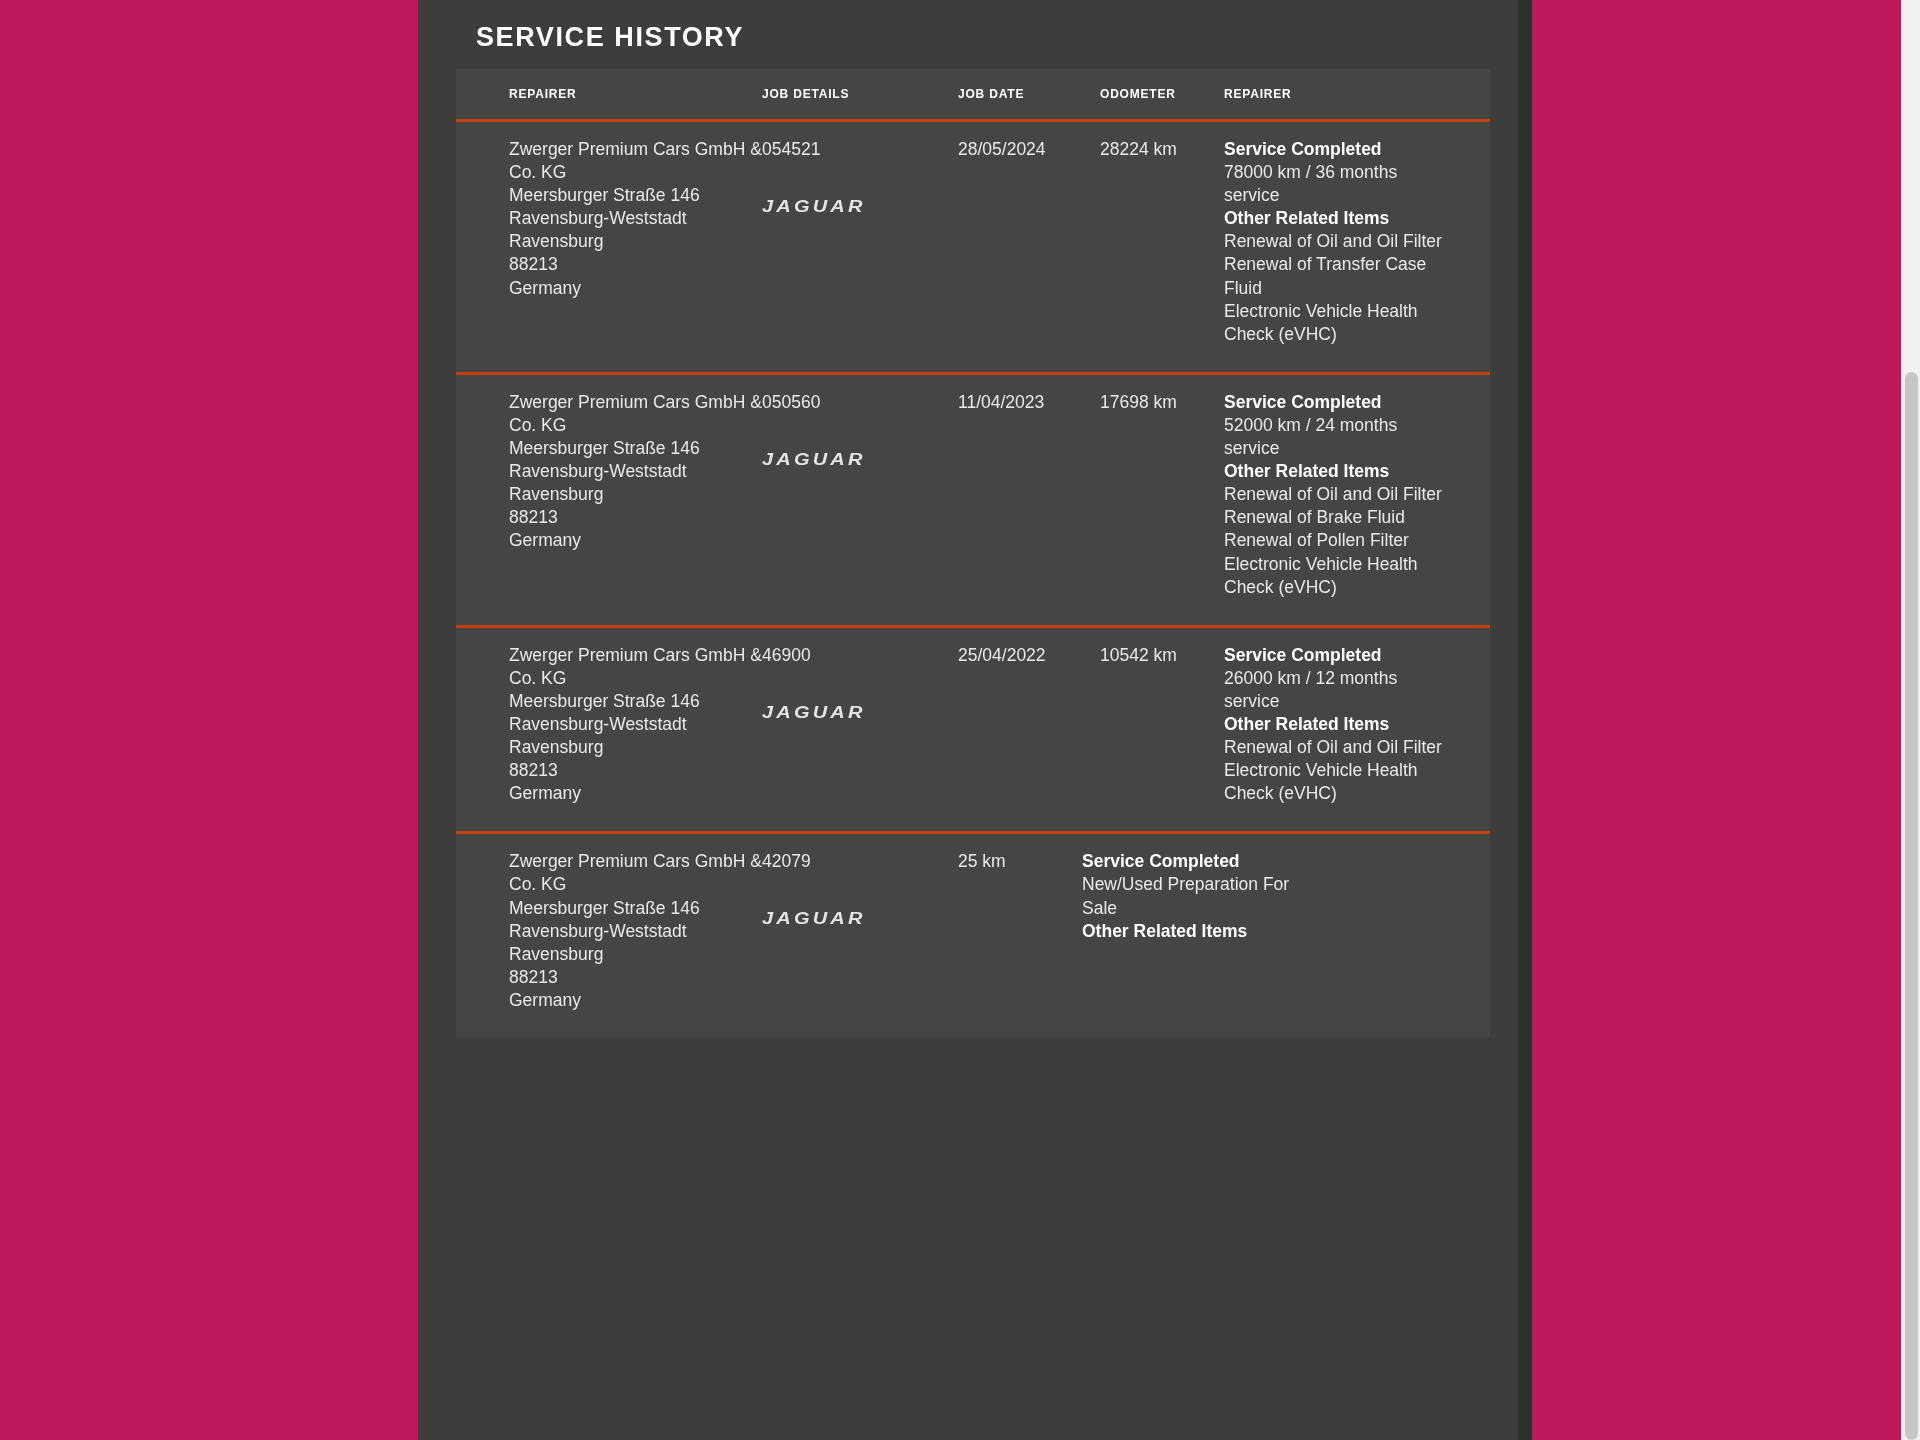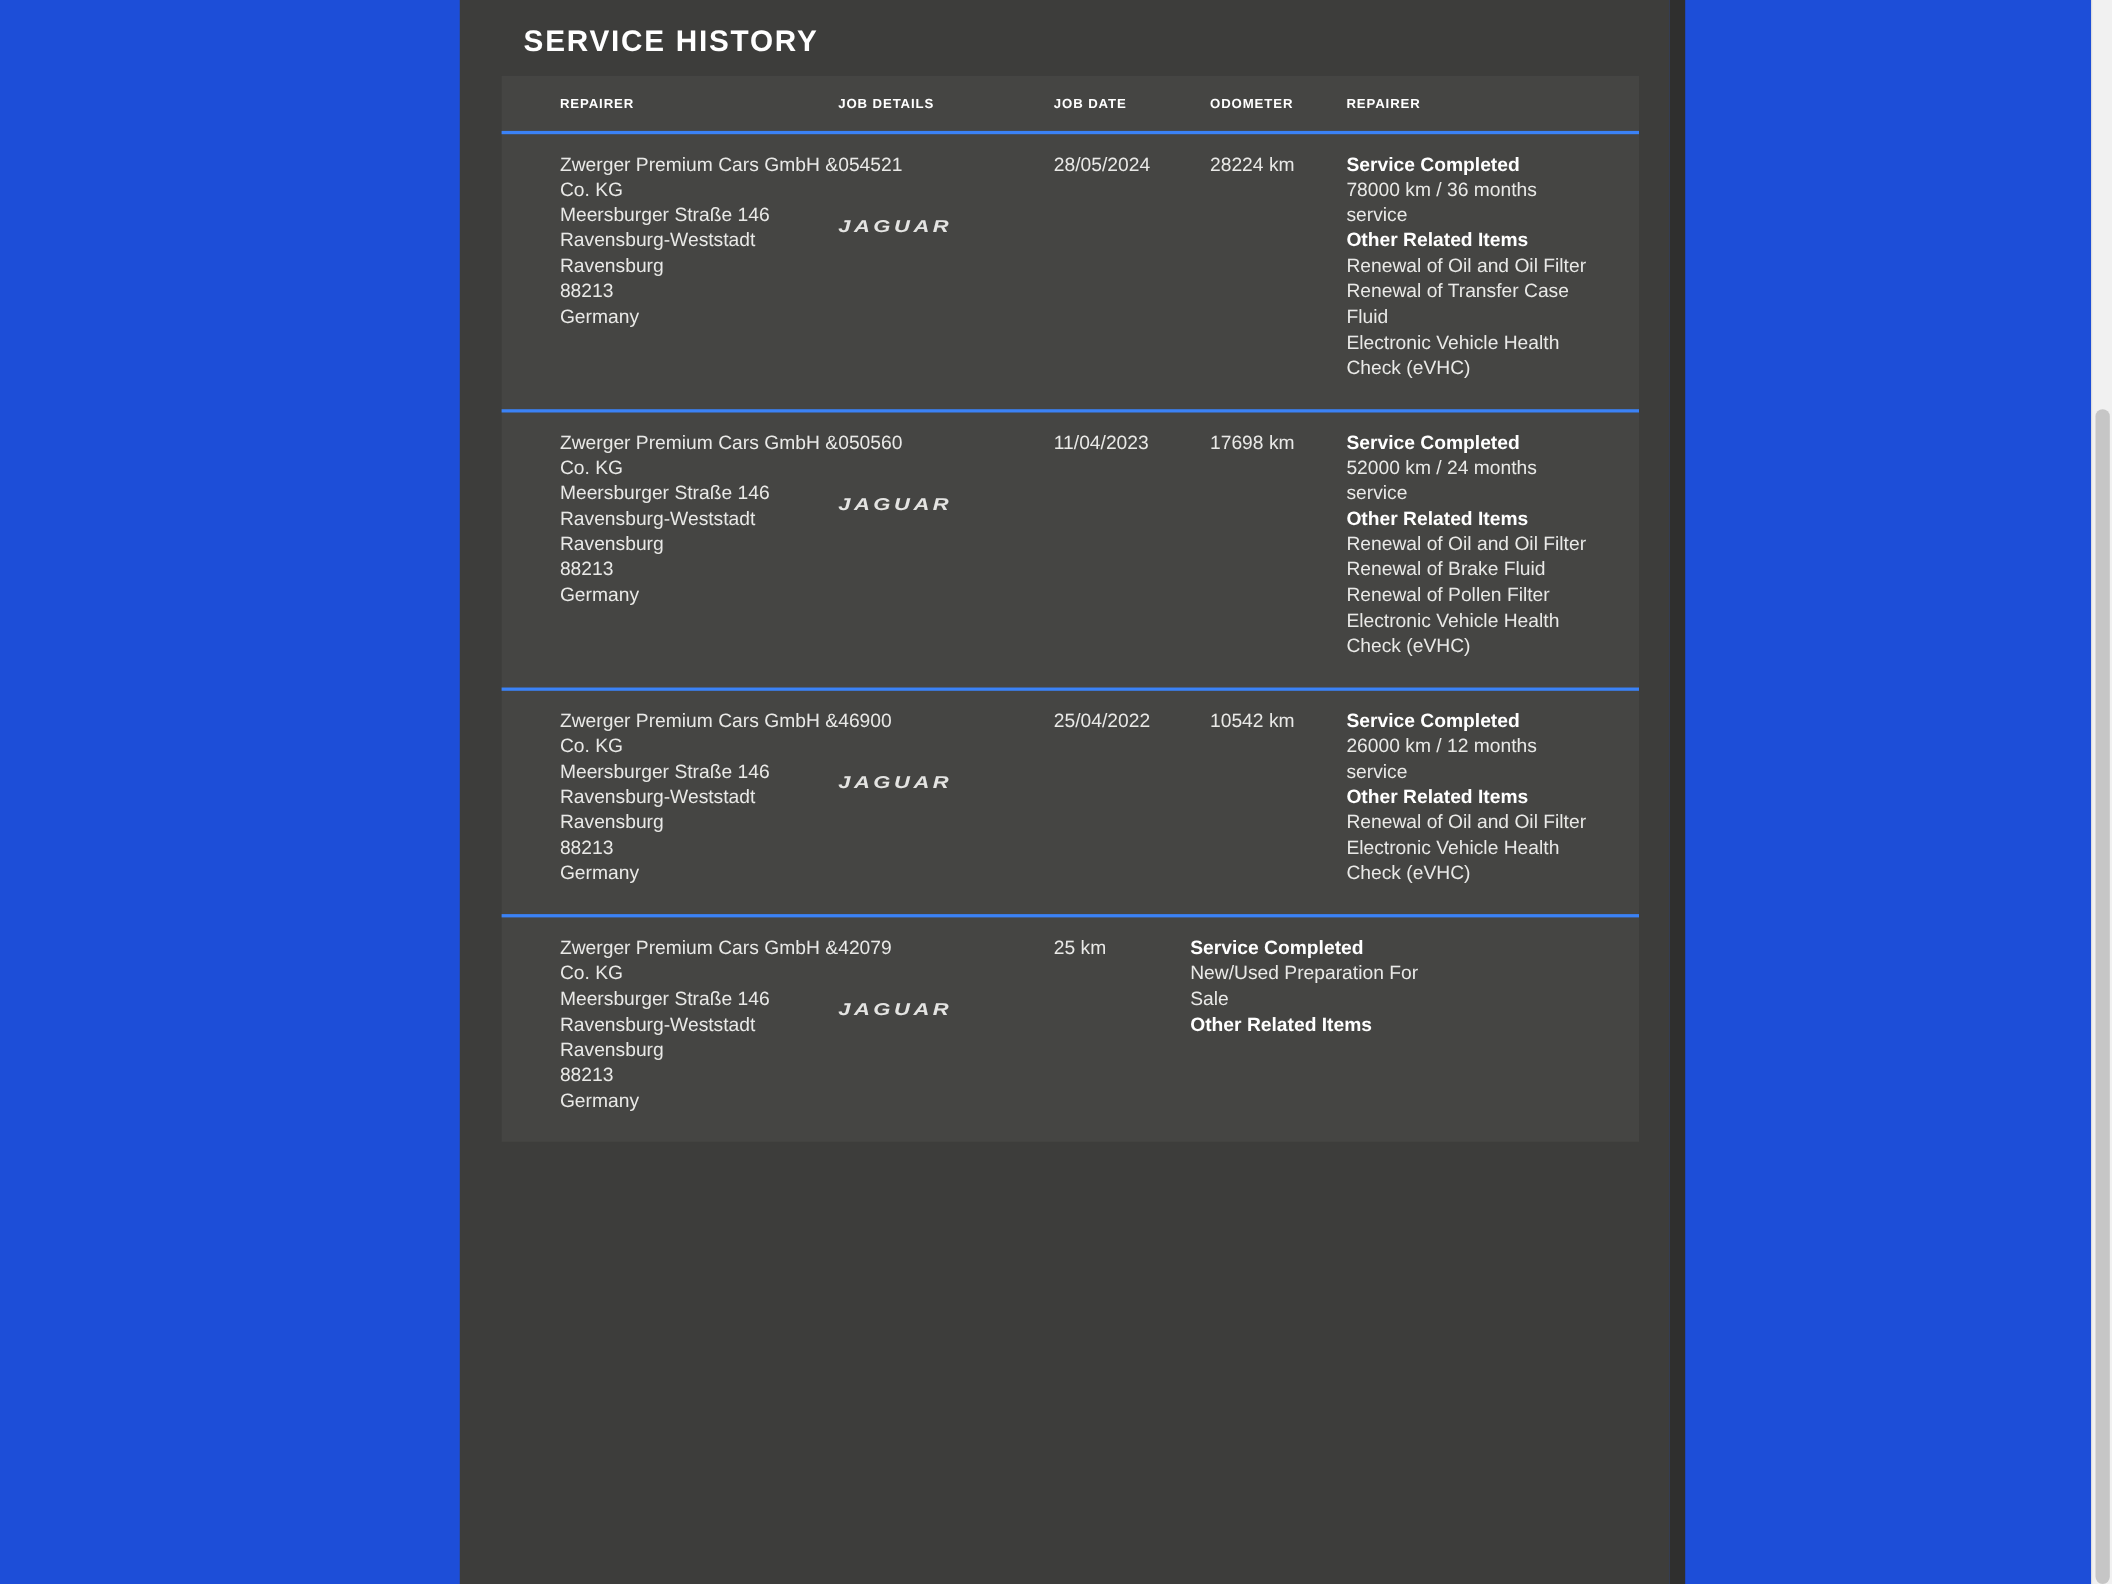--- a/index.html
+++ b/index.html
@@ -9,21 +9,21 @@
     width: 1920px;
     height: 1440px;
     overflow: hidden;
     font-family: "Liberation Sans", sans-serif;
   }
 
   #page {
     position: relative;
     width: 1920px;
     height: 1440px;
-    background: #1d4ed8;
+    background: #be185d;
   }
 
   
   .doc-panel {
     position: absolute;
     left: 418px;
     top: 0;
     width: 1100px;
     height: 1440px;
     background: #3d3d3b;
@@ -56,21 +56,21 @@
 
   .col-repairer { width: 306px; padding-left: 53px; box-sizing: border-box; }
   .col-jobnumber { width: 196px; }
   .col-jobdate { width: 142px; }
   .col-odometer { width: 124px; }
   .col-details { width: 222px; }
 
   .service-row {
     display: flex;
     background: #454543;
-    border-top: 3px solid #3b82f6;
+    border-top: 3px solid #c2410c;
     padding: 16px 0 26px 0;
     font-size: 17.5px;
     line-height: 1.32;
     color: #e9e9e7;
   }
 
   .repairer-cell {
     width: 306px;
     padding-left: 53px;
     box-sizing: border-box;

